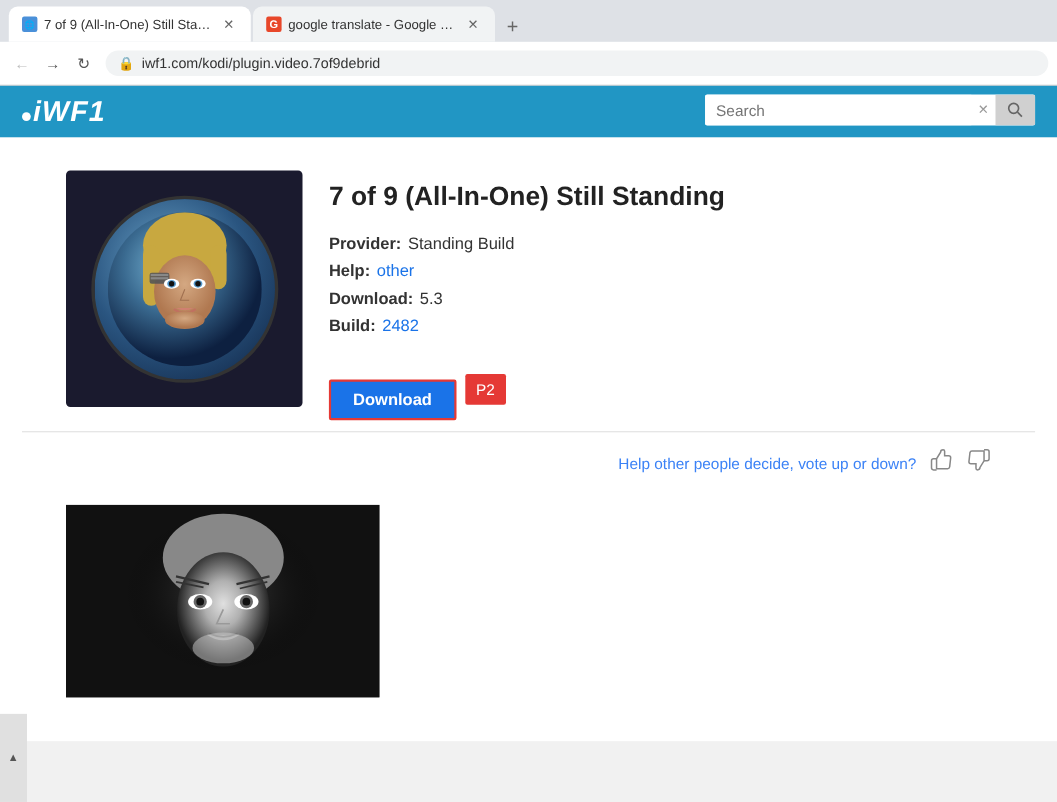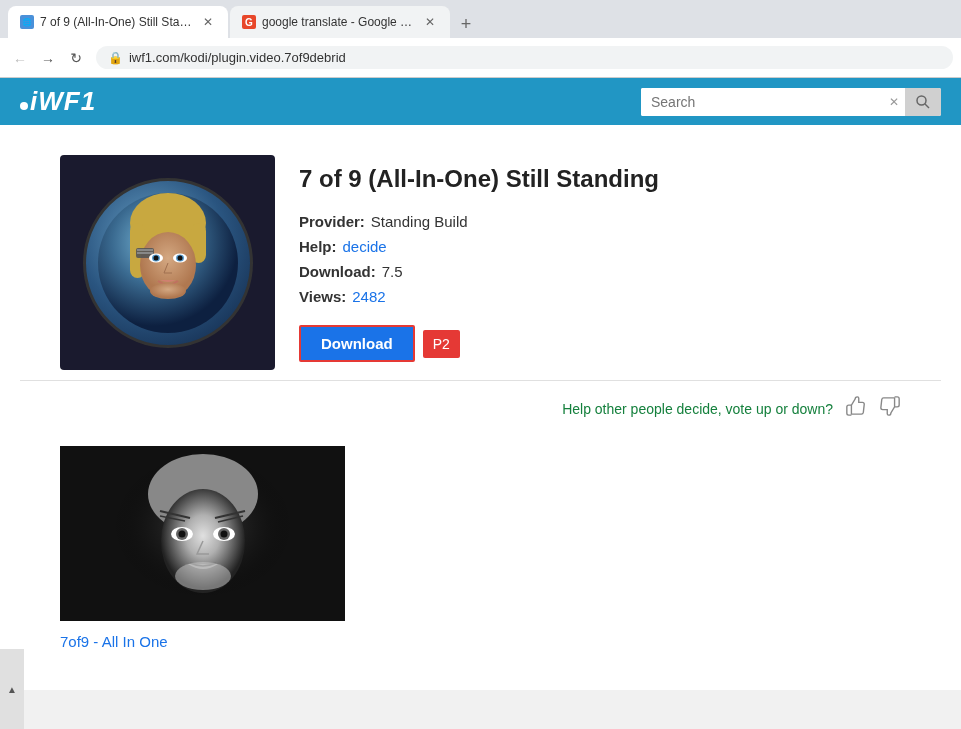--- a/index.html
+++ b/index.html
@@ -107,21 +107,21 @@
       font-size: 13px;
       color: #333;
     }
     .lock-icon { color: #1a73e8; font-size: 12px; }
     .url-text { flex: 1; color: #333; }
 
     
     .site-header {
       background: #2196c4;
       display: flex;
-      align-items: center;
+      align-items: flex-start;
       padding: 8px 20px;
       gap: 20px;
     }
     .logo {
       color: white;
       font-size: 26px;
       font-weight: bold;
       font-style: italic;
       letter-spacing: 1px;
     }
@@ -227,38 +227,39 @@
     }
     .download-btn {
       background: #1a73e8;
       color: white;
       border: 2px solid #e53935;
       padding: 8px 20px;
       font-size: 15px;
       font-weight: bold;
       cursor: pointer;
       border-radius: 2px;
+      margin-top: 20px;
     }
     .p2-badge {
       background: #e53935;
       color: white;
       font-weight: normal;
       padding: 6px 10px;
       font-size: 14px;
       border-radius: 2px;
     }
 
     
     .vote-section {
       border-top: 1px solid #e0e0e0;
       padding: 14px 40px;
       display: flex;
       align-items: center;
       gap: 12px;
-      color: #15803d;
+      color: #3b82f6;
       font-size: 14px;
       justify-content: flex-end;
     }
     .vote-btn {
       cursor: pointer;
       font-size: 20px;
       color: #888;
     }
 
     
@@ -394,30 +395,30 @@
     <div class="addon-info">
       <div class="addon-title">7 of 9 (All-In-One) Still Standing</div>
 
       <div class="info-row">
         <span class="info-label">Provider:</span>
         <span class="info-value">Standing Build</span>
       </div>
 
       <div class="info-row">
         <span class="info-label">Help:</span>
-        <span class="info-value link">decide</span>
+        <span class="info-value link">other</span>
       </div>
 
       <div class="info-row">
         <span class="info-label">Download:</span>
-        <span class="info-value">7.5</span>
+        <span class="info-value">5.3</span>
       </div>
 
       <div class="info-row">
-        <span class="info-label">Views:</span>
+        <span class="info-label">Build:</span>
         <span class="info-value link">2482</span>
       </div>
 
       <div class="download-area">
         <button class="download-btn">Download</button>
         <span class="p2-badge">P2</span>
       </div>
     </div>
   </div>
 
@@ -473,20 +474,19 @@
         <ellipse cx="164" cy="88" rx="3.5" ry="3.5" fill="#111"></ellipse>
 
         <path d="M143 95 L137 108 L149 108" fill="none" stroke="#999" stroke-width="1.5"></path>
 
         <path d="M128 118 Q143 128 158 118" fill="#aaa" stroke="none"></path>
         <path d="M130 117 Q143 123 156 117" fill="none" stroke="#777" stroke-width="1.5"></path>
 
         <ellipse cx="143" cy="130" rx="28" ry="14" fill="#ccc" opacity="0.5"></ellipse>
       </svg>
     </div>
-    <div class="preview-title">7of9 - All In One</div>
   </div>
 
 </div>
 
 <div class="scroll-indicator">
   <span class="scroll-up">▲</span>
 </div>
 
 </body></html>

